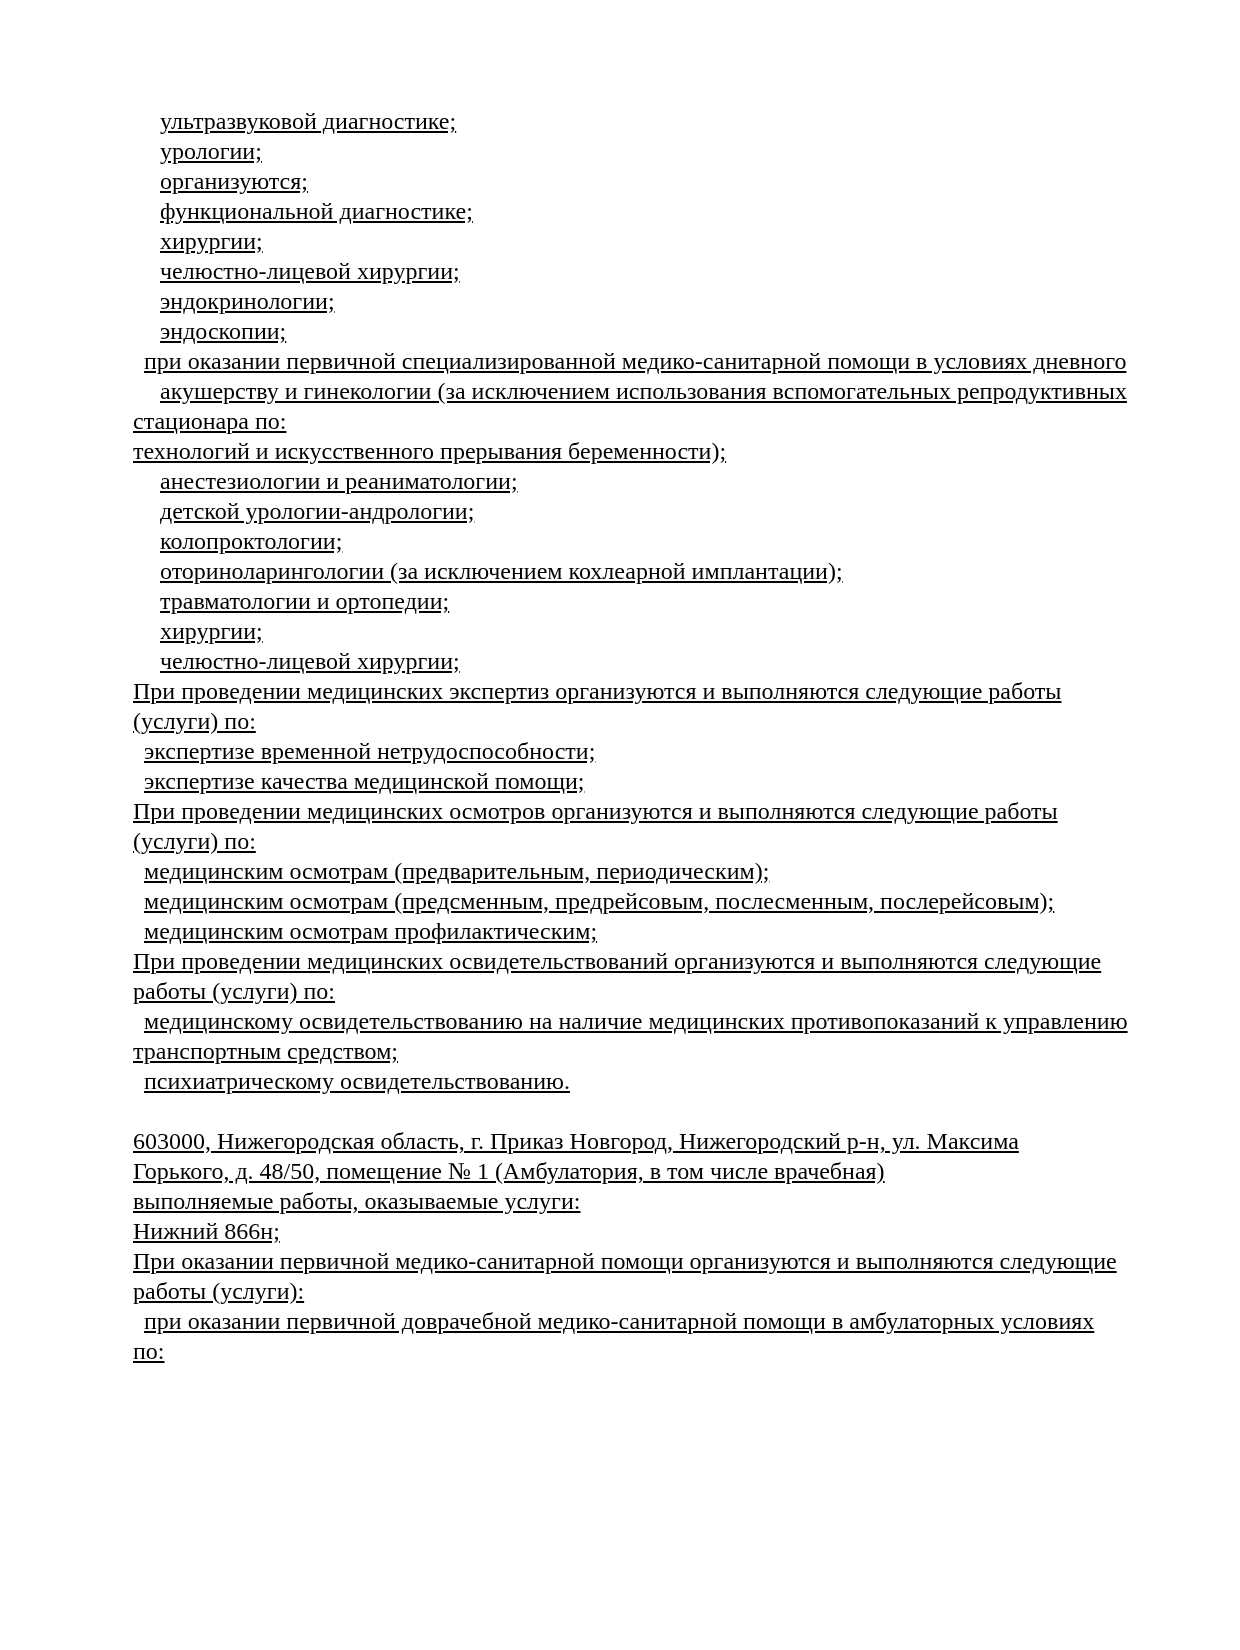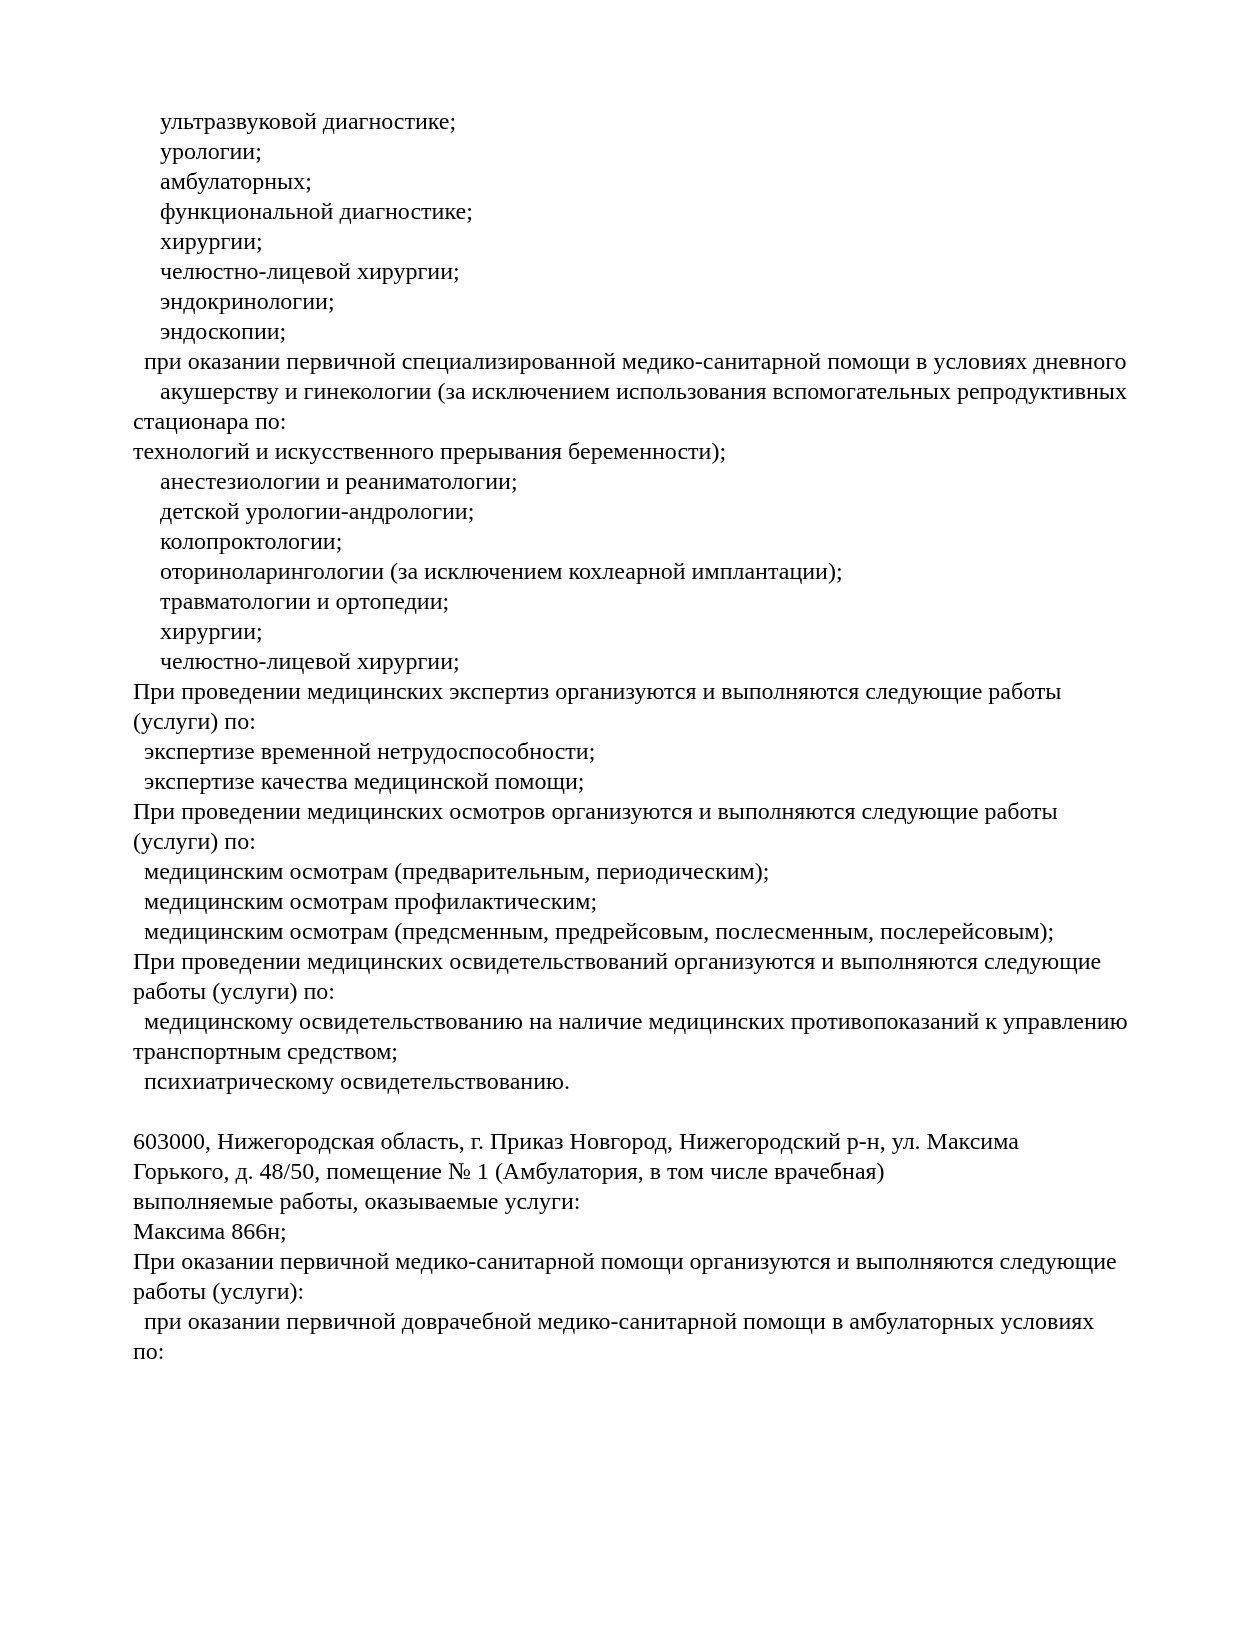--- a/index.html
+++ b/index.html
@@ -31,25 +31,25 @@
     text-align: left;
   }
   .line.blank { height: 30px; }
   .indent-0 { padding-left: 0; }
   .indent-1 { padding-left: 11px; }
   .indent-2 { padding-left: 27px; }
 </style>
 </head>
 <body>
 
-<div class="page" style="background: rgb(255, 255, 255); color: rgb(0, 0, 0);">
+<div class="page" style="background: rgb(255, 255, 255); color: rgb(0, 0, 0); text-decoration: underline;">
   <div class="doc-body" id="doc-body">
       <p class="line indent-2">ультразвуковой диагностике;</p>
       <p class="line indent-2">урологии;</p>
-      <p class="line indent-2">амбулаторных;</p>
+      <p class="line indent-2">организуются;</p>
       <p class="line indent-2">функциональной диагностике;</p>
       <p class="line indent-2">хирургии;</p>
       <p class="line indent-2">челюстно-лицевой хирургии;</p>
       <p class="line indent-2">эндокринологии;</p>
       <p class="line indent-2">эндоскопии;</p>
       <p class="line indent-1">при оказании первичной специализированной медико-санитарной помощи в условиях дневного</p>
       <p class="line indent-2">акушерству и гинекологии (за исключением использования вспомогательных репродуктивных</p>
       <p class="line indent-0">стационара по:</p>
       <p class="line indent-0">технологий и искусственного прерывания беременности);</p>
       <p class="line indent-2">анестезиологии и реаниматологии;</p>
@@ -59,30 +59,30 @@
       <p class="line indent-2">травматологии и ортопедии;</p>
       <p class="line indent-2">хирургии;</p>
       <p class="line indent-2">челюстно-лицевой хирургии;</p>
       <p class="line indent-0">При проведении медицинских экспертиз организуются и выполняются следующие работы</p>
       <p class="line indent-0">(услуги) по:</p>
       <p class="line indent-1">экспертизе временной нетрудоспособности;</p>
       <p class="line indent-1">экспертизе качества медицинской помощи;</p>
       <p class="line indent-0">При проведении медицинских осмотров организуются и выполняются следующие работы</p>
       <p class="line indent-0">(услуги) по:</p>
       <p class="line indent-1">медицинским осмотрам (предварительным, периодическим);</p>
+      <p class="line indent-1">медицинским осмотрам (предсменным, предрейсовым, послесменным, послерейсовым);</p>
       <p class="line indent-1">медицинским осмотрам профилактическим;</p>
-      <p class="line indent-1">медицинским осмотрам (предсменным, предрейсовым, послесменным, послерейсовым);</p>
       <p class="line indent-0">При проведении медицинских освидетельствований организуются и выполняются следующие</p>
       <p class="line indent-0">работы (услуги) по:</p>
       <p class="line indent-1">медицинскому освидетельствованию на наличие медицинских противопоказаний к управлению</p>
       <p class="line indent-0">транспортным средством;</p>
       <p class="line indent-1">психиатрическому освидетельствованию.</p>
       <p class="line indent-0 blank"></p>
       <p class="line indent-0">603000, Нижегородская область, г. Приказ Новгород, Нижегородский р-н, ул. Максима</p>
       <p class="line indent-0">Горького, д. 48/50, помещение № 1 (Амбулатория, в том числе врачебная)</p>
       <p class="line indent-0">выполняемые работы, оказываемые услуги:</p>
-      <p class="line indent-0">Максима 866н;</p>
+      <p class="line indent-0">Нижний 866н;</p>
       <p class="line indent-0">При оказании первичной медико-санитарной помощи организуются и выполняются следующие</p>
       <p class="line indent-0">работы (услуги):</p>
       <p class="line indent-1">при оказании первичной доврачебной медико-санитарной помощи в амбулаторных условиях</p>
       <p class="line indent-0">по:</p>
     </div>
 </div>
 
 </body></html>

